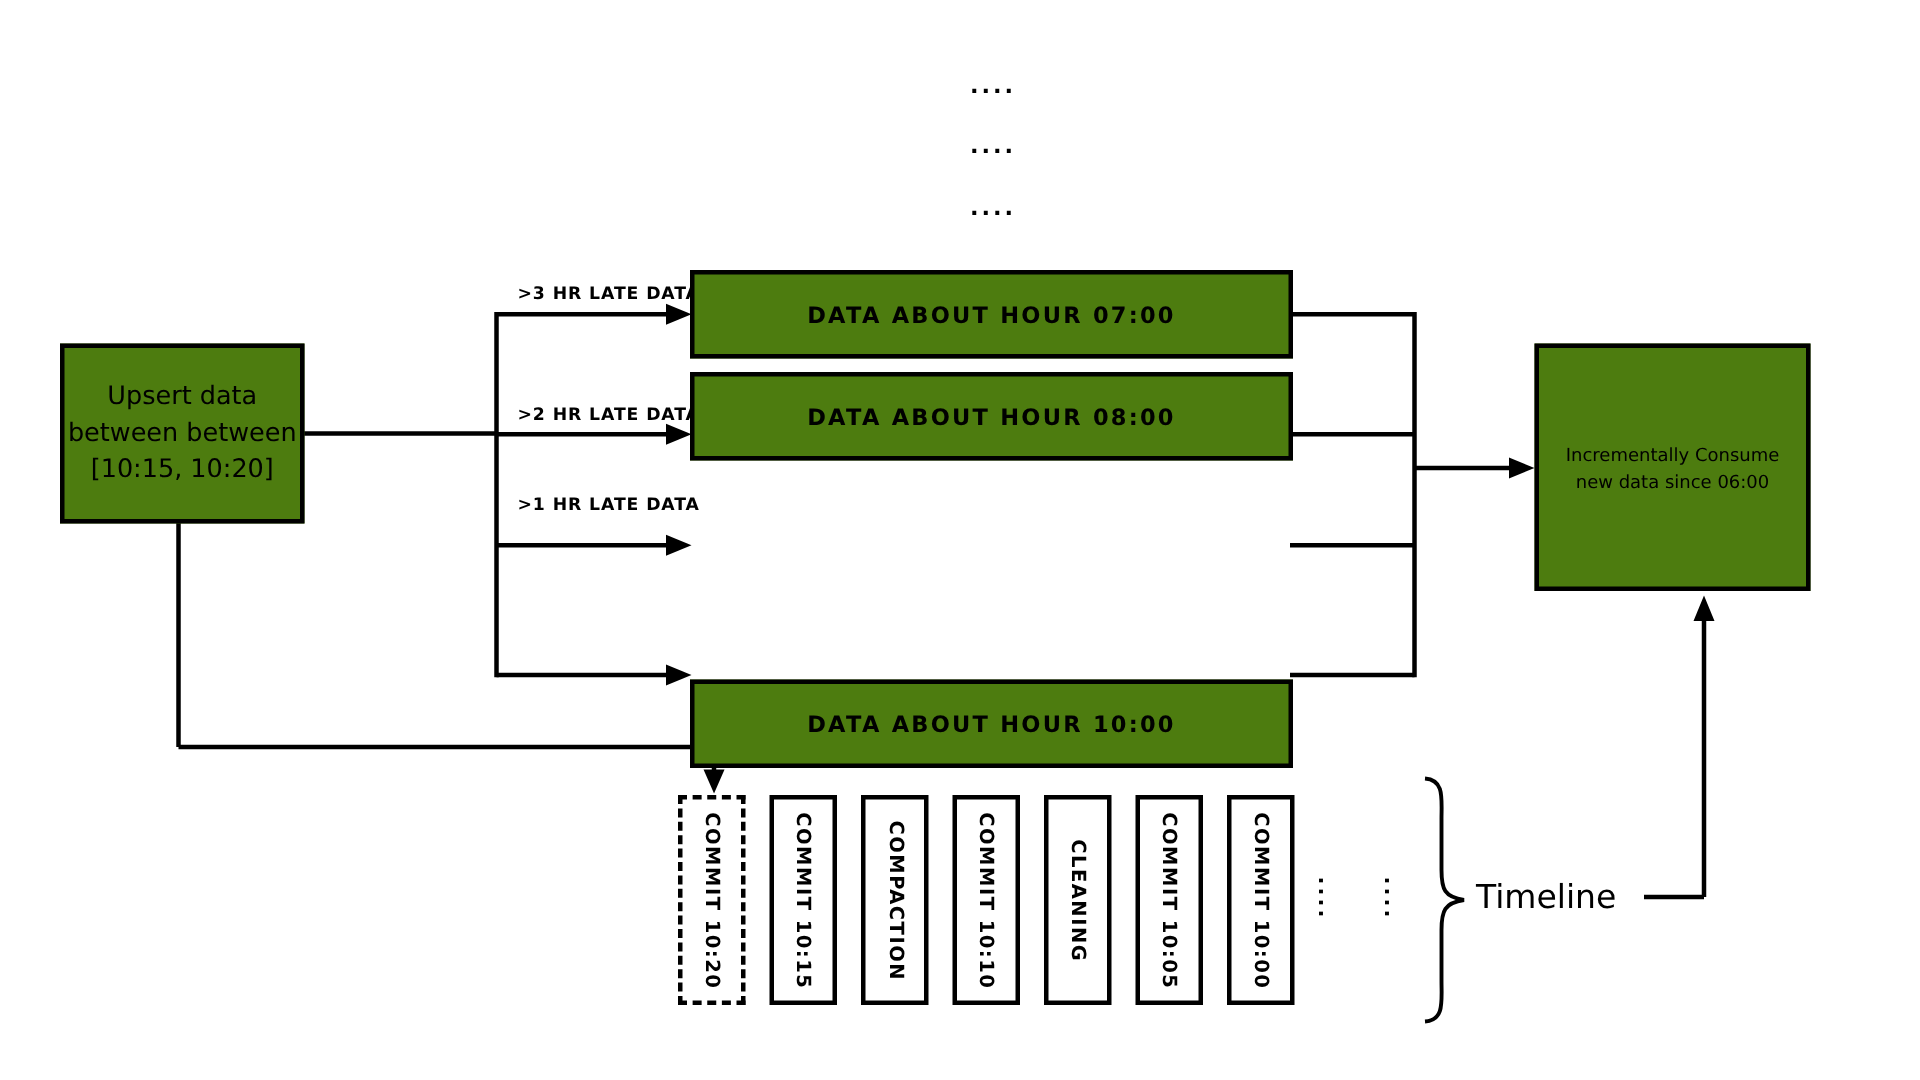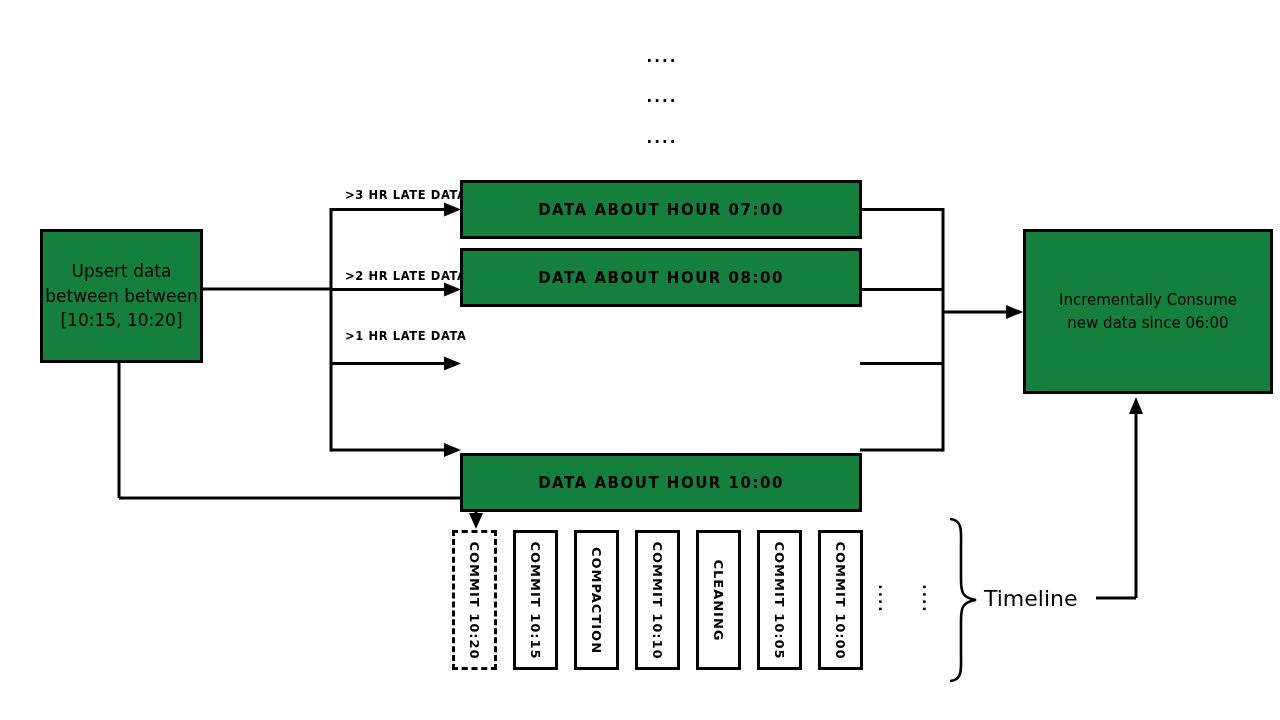--- a/index.html
+++ b/index.html
@@ -8,37 +8,37 @@
     width:1280px;height:720px;
     background:#ffffff;
     font-family:"DejaVu Sans","Liberation Sans",sans-serif;
     color:#000;
     overflow:hidden;
   }
   .lines-layer{position:absolute;left:0;top:0;width:1280px;height:720px;}
   .node-box{
     position:absolute;
     border:3px solid #000;
-    background:#15803d;
+    background:#4d7c0f;
     display:flex;align-items:center;justify-content:center;
     text-align:center;
     box-sizing:border-box;
   }
   .upsert-box{
-    left:40px;top:229px;width:163px;height:134px;
+    left:40px;top:229px;width:163px;height:120px;
     font-size:17px;line-height:1.45;
     flex-direction:column;
   }
   .hour-box{
     left:460px;width:402px;height:59px;
     font-weight:bold;font-size:15px;letter-spacing:1.5px;
   }
   .consume-box{
-    left:1023px;top:229px;width:250px;height:165px;
-    font-size:15px;line-height:1.5;
+    left:1023px;top:229px;width:184px;height:165px;
+    font-size:12px;line-height:1.5;
     flex-direction:column;
   }
   .branch-label{
     position:absolute;
     font-weight:bold;font-size:11.5px;letter-spacing:0.6px;
     white-space:nowrap;
   }
   .top-dots{
     position:absolute;left:640px;width:44px;height:16px;
     font-weight:bold;font-size:15px;letter-spacing:2px;

